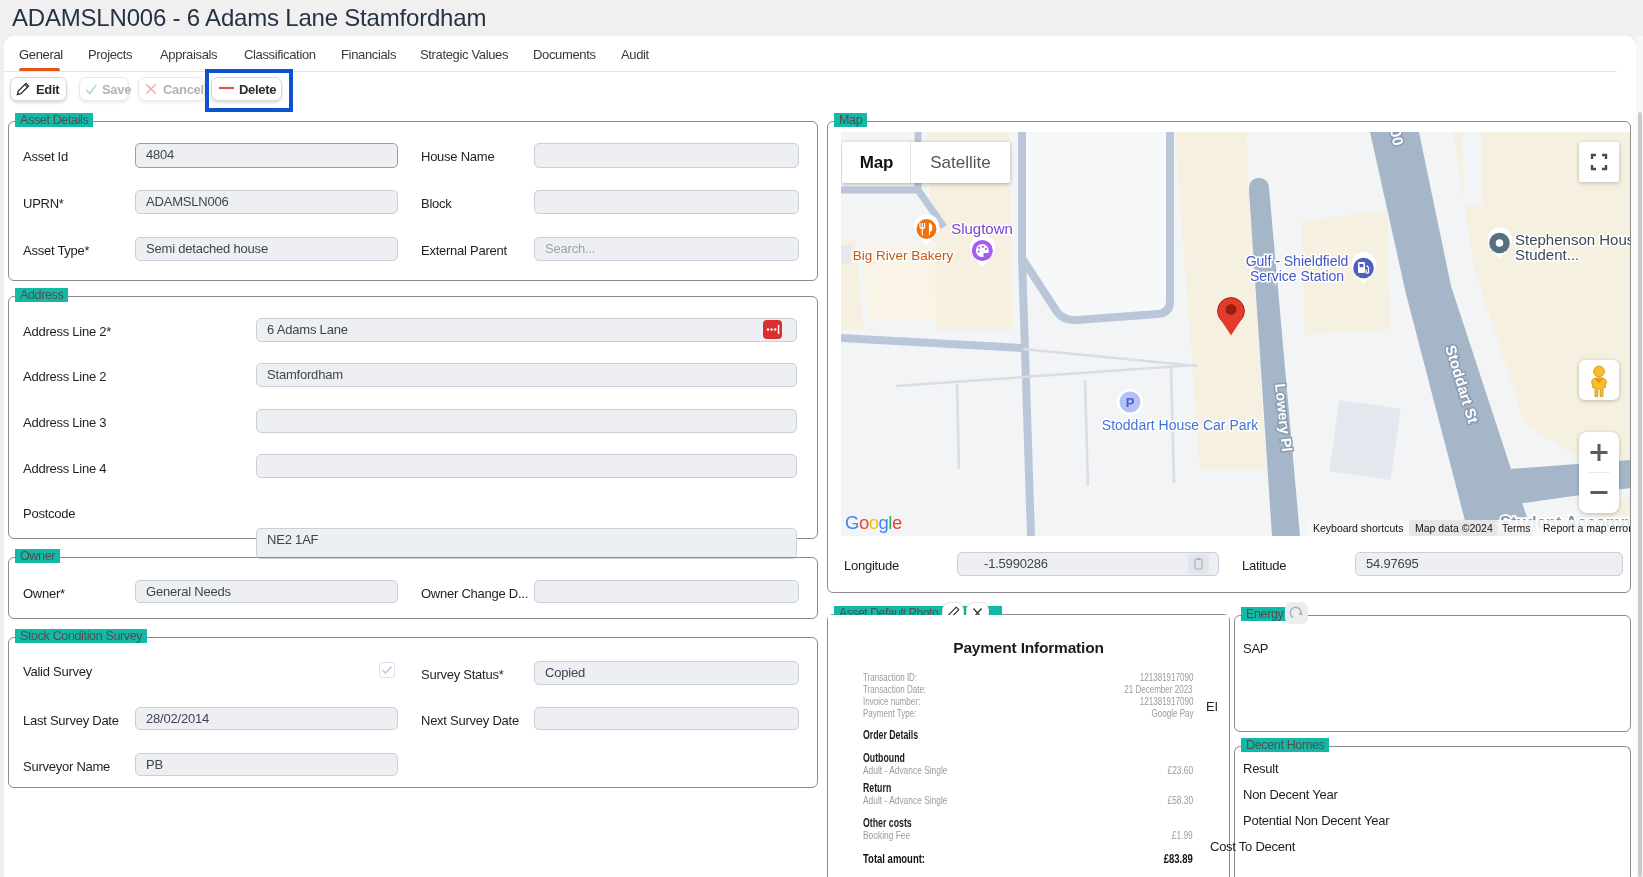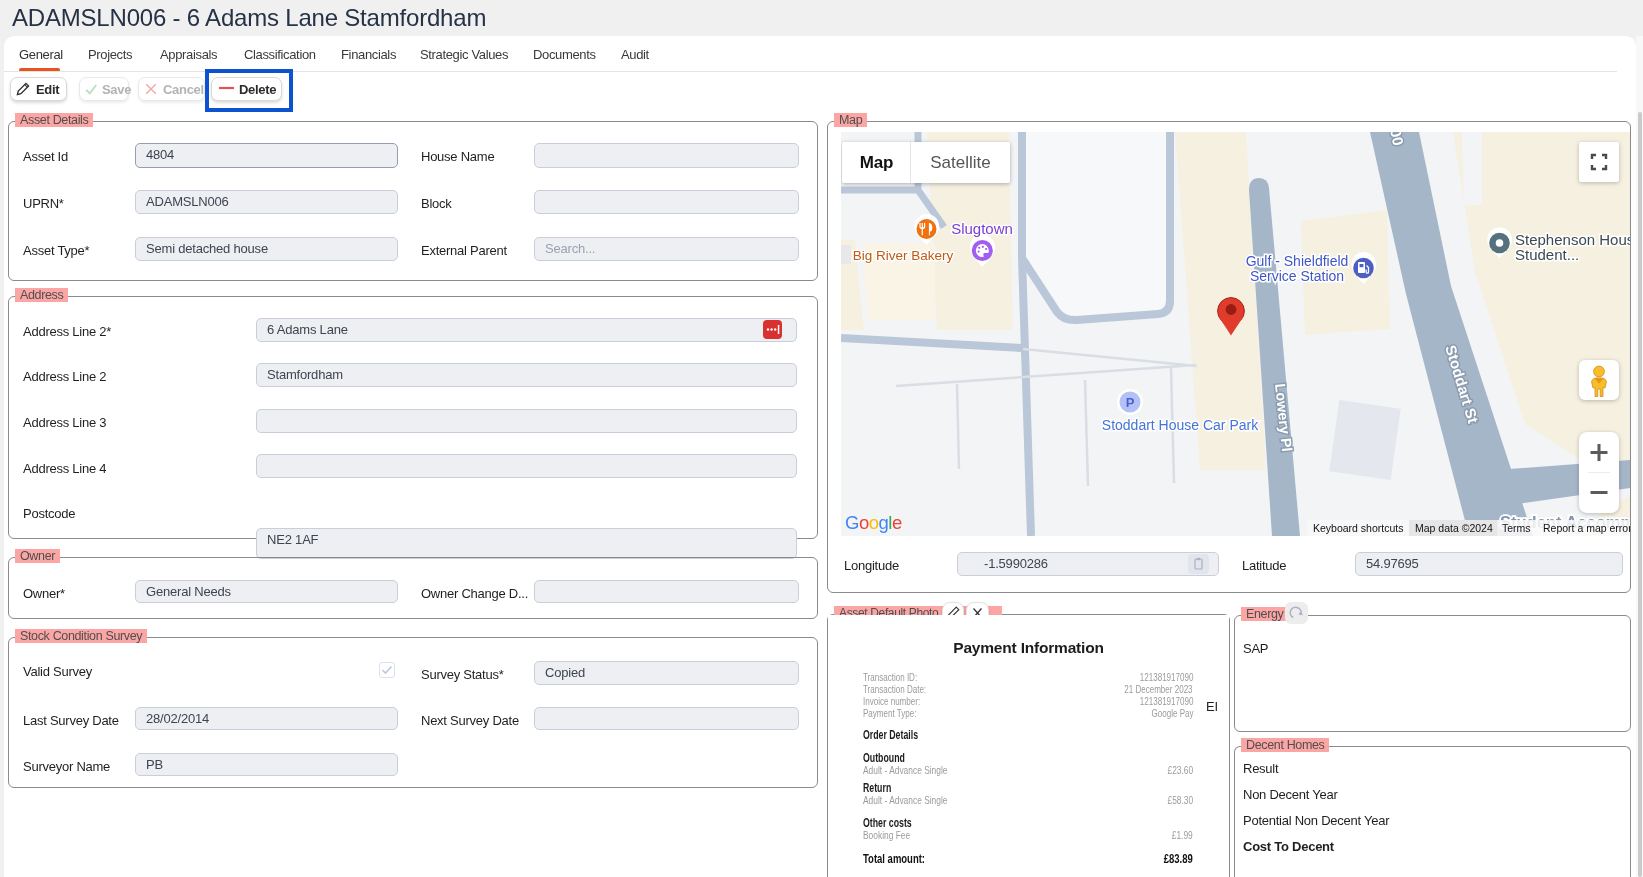--- a/index.html
+++ b/index.html
@@ -8,21 +8,21 @@
 .panel { position:absolute; left:4px; top:36px; width:1632px; height:841px; background:#fff; border-radius:10px 10px 0 0; }
 .title { position:absolute; left:12px; top:4px; font-size:24px; color:#263246; letter-spacing:-0.2px; white-space:nowrap; }
 .tab { position:absolute; top:47px; font-size:13px; letter-spacing:-0.35px; color:#3a3a3a; white-space:nowrap; }
 .tabline { position:absolute; left:19px; top:68px; width:41px; height:4px; background:#e8521d; border-radius:2px; }
 .tabdiv { position:absolute; left:4px; top:71px; width:1613px; height:1px; background:#e4e4e4; }
 .tbtn { position:absolute; top:77px; height:24px; background:#fff; border:1px solid #d9d9d9; border-radius:7px; box-shadow:0 2px 3px rgba(0,0,0,0.14); font-size:13px; font-weight:bold; color:#2b2b2b; display:flex; align-items:center; padding:0 10px; gap:6px; letter-spacing:-0.2px; }
 .tbtn.dis { color:#b3b3b3; border-color:#e9e9e9; box-shadow:0 2px 3px rgba(0,0,0,0.07); }
 .tbt { position:absolute; top:82px; font-size:13px; font-weight:bold; color:#2b2b2b; letter-spacing:-0.3px; white-space:nowrap; }
 .bluebox { position:absolute; left:205px; top:69px; width:88px; height:43px; border:4px solid #0d52cf; }
 .fs { position:absolute; border:1px solid #8b8b8b; border-radius:6px; }
-.lg { position:absolute; top:-9px; left:6px; background:#fca5a5; padding:0 5px; font-size:12.5px; color:#4f4f4f; white-space:nowrap; letter-spacing:-0.35px; }
+.lg { position:absolute; top:-9px; left:6px; background:#14b8a6; padding:0 5px; font-size:12.5px; color:#4f4f4f; white-space:nowrap; letter-spacing:-0.35px; }
 .lbl { position:absolute; font-size:13px; color:#1f1f1f; white-space:nowrap; letter-spacing:-0.25px; }
 .inp { position:absolute; background:#edeff2; border:1px solid #c9cfda; border-radius:5px; font-size:13px; color:#3e4552; padding:0 10px; line-height:22px; white-space:nowrap; letter-spacing:-0.2px; }
 .ph { color:#9aa2b2; }
 .sb { position:absolute; left:1636px; top:36px; width:7px; height:841px; background:#f8f8f8; }
 .sbt { position:absolute; left:1638px; top:112px; width:4px; height:765px; background:#cbcbcb; border-radius:2px; }
 </style>
 </head>
 <body>
 <div class="panel"></div>
 <div class="title">ADAMSLN006 - 6 Adams Lane Stamfordham</div>
@@ -296,16 +296,16 @@
     </svg></div>
 <span class="lbl" style="left:1243px;top:641px;">SAP</span>
 <span class="lbl" style="left:1206px;top:699px;">EI</span>
 
 <div class="fs" style="left:1234px;top:746px;width:397px;height:134px;border-bottom:none;border-radius:6px 6px 0 0;">
     <span class="lg">Decent Homes</span>
   </div>
 <span class="lbl" style="left:1243px;top:761px;">Result</span>
 <span class="lbl" style="left:1243px;top:787px;">Non Decent Year</span>
 <span class="lbl" style="left:1243px;top:813px;">Potential Non Decent Year</span>
-<span class="lbl" style="left:1243px;top:839px;font-weight:bold;">Cost To Decent</span>
+<span class="lbl" style="left:1210px;top:839px;">Cost To Decent</span>
 
 <div class="sb"></div>
 <div class="sbt"></div>
 
 </body></html>

